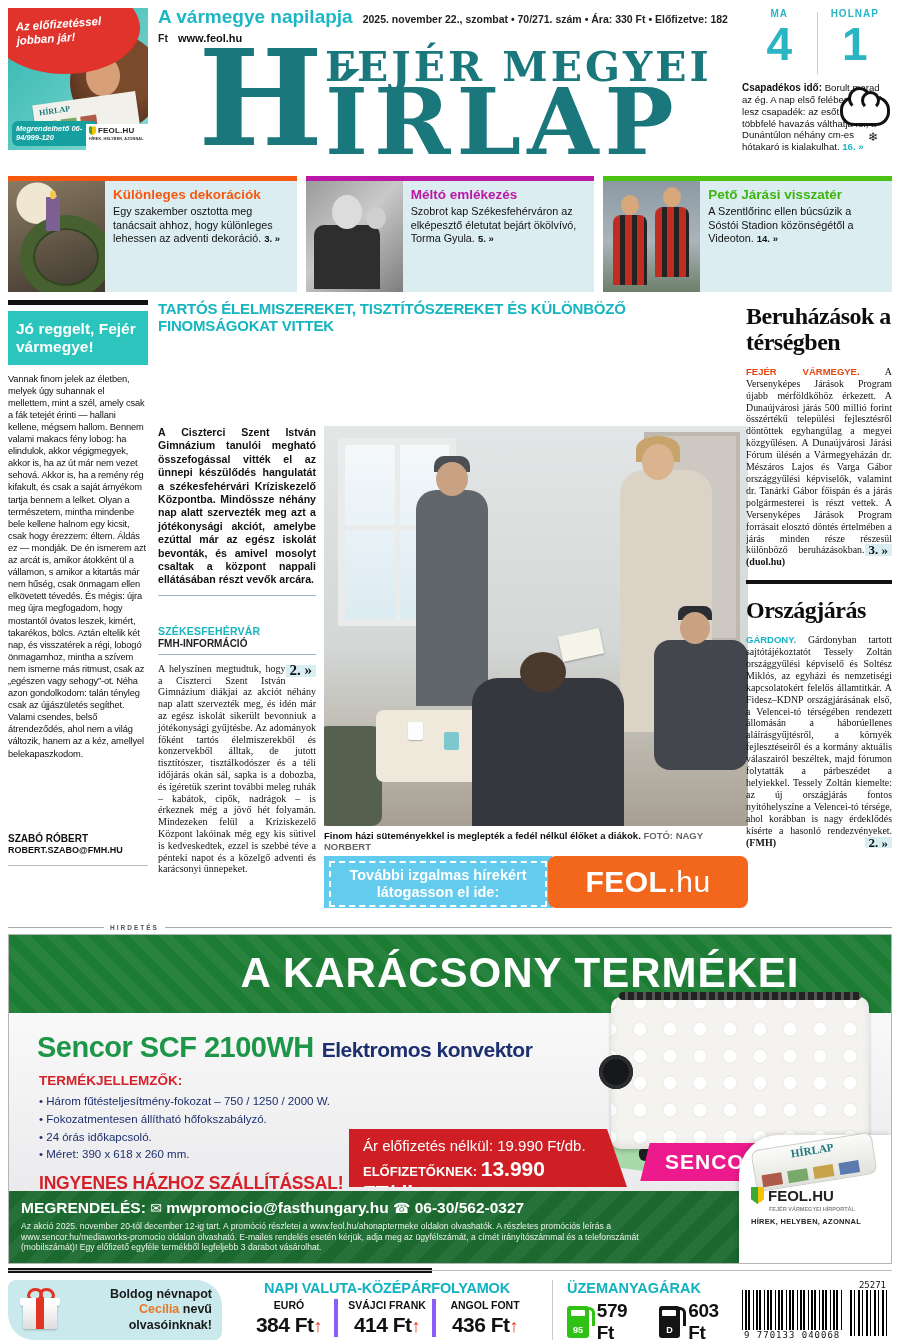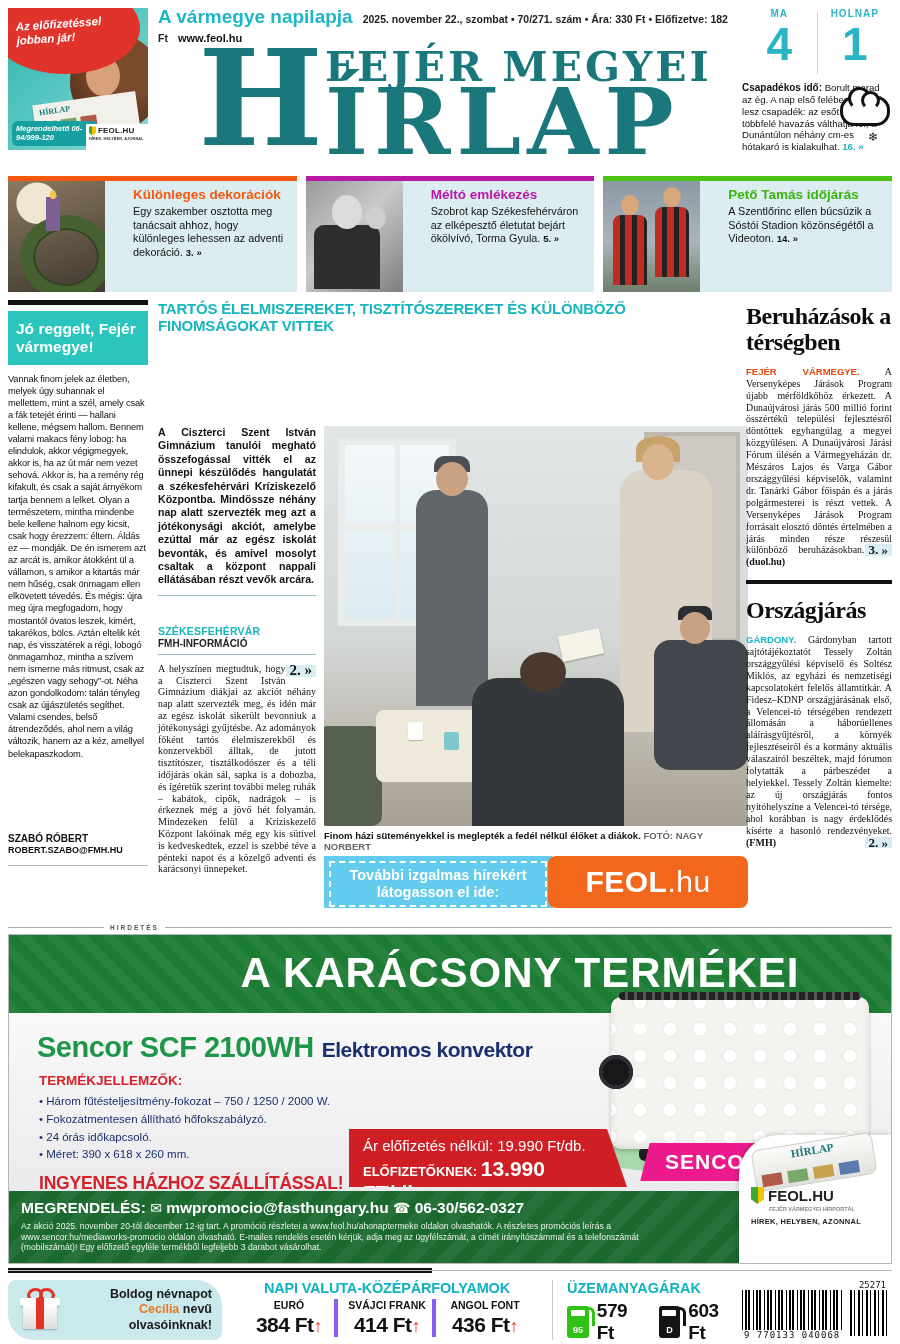--- a/index.html
+++ b/index.html
@@ -45,21 +45,21 @@
   .wx-ref{color:#1db6c4;font-weight:800;}
   .cloud{position:absolute;right:2px;top:14px;width:44px;height:24px;background:#fff;border:3px solid #111;border-radius:14px;}
   .cloud::before{content:'';position:absolute;left:5px;top:-12px;width:17px;height:17px;background:#fff;border:3px solid #111;border-radius:50%;border-bottom-color:#fff;}
   .cloud::after{content:'';position:absolute;left:18px;top:-8px;width:13px;height:13px;background:#fff;border:3px solid #111;border-radius:50%;border-bottom-color:#fff;}
   .flake{position:absolute;right:14px;top:48px;font-size:12px;color:#111;}
 
   
   .teasers{position:absolute;left:8px;right:8px;top:176px;height:116px;display:flex;gap:9px;}
   .teaser{flex:1;display:flex;flex-direction:column;cursor:pointer;}
   .tbar{height:5px;}
-  .tbody{flex:1;background:#dcedf2;display:flex;overflow:hidden;gap:20px;}
+  .tbody{flex:1;background:#dcedf2;display:flex;overflow:hidden;}
   .timg{width:97px;flex:0 0 97px;position:relative;overflow:hidden;}
   .ttxt{padding:5px 8px 4px 8px;font-size:10.8px;line-height:1.26;color:#111;}
   .ttitle{font-weight:800;font-size:13.5px;margin-bottom:2px;}
   .tref{font-weight:800;font-size:9.5px;}
   .t1 .tbar{background:#f4590f;} .t1 .ttitle{color:#f4590f;}
   .t2 .tbar{background:#bb17a6;} .t2 .ttitle{color:#bb17a6;}
   .t3 .tbar{background:#4cc212;} .t3 .ttitle{color:#3cb50e;}
   
   .art-wreath{background:radial-gradient(circle at 30% 20%,#efe7d2 0 18%,transparent 19%),linear-gradient(160deg,#8a7a62 0%,#5d5242 60%,#3f3930 100%);}
   .art-wreath .ring{position:absolute;left:12px;top:34px;width:66px;height:58px;border:13px solid #46602f;border-radius:50%;box-shadow:inset 0 0 0 2px #2f4520;}
@@ -326,21 +326,21 @@
     <div class="teaser t3">
       <div class="tbar"></div>
       <div class="tbody">
         <div class="timg art-foot">
             <div class="p1"></div>
             <div class="p2"></div>
             <div class="h1"></div>
             <div class="h2"></div>
           </div>
         <div class="ttxt">
-          <div class="ttitle">Pető Tamás időjárás</div>
+          <div class="ttitle">Pető Járási visszatér</div>
           <span>A Szentlőrinc ellen búcsúzik a Sóstói Stadion közönségétől a Videoton.</span>
           <span class="tref">14. »</span>
         </div>
       </div>
     </div>
   </div>
 
   <div class="main">
 
     <div class="opinion">

